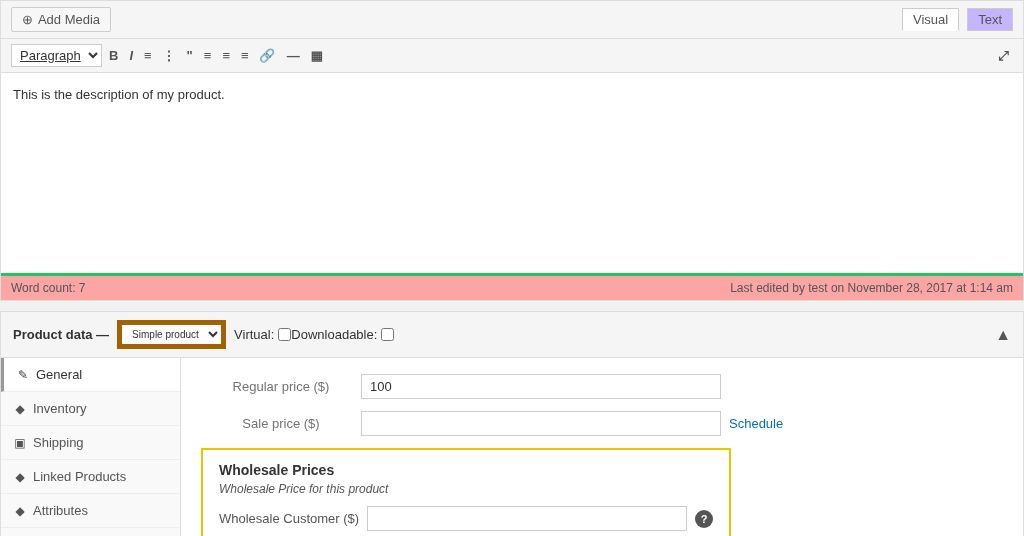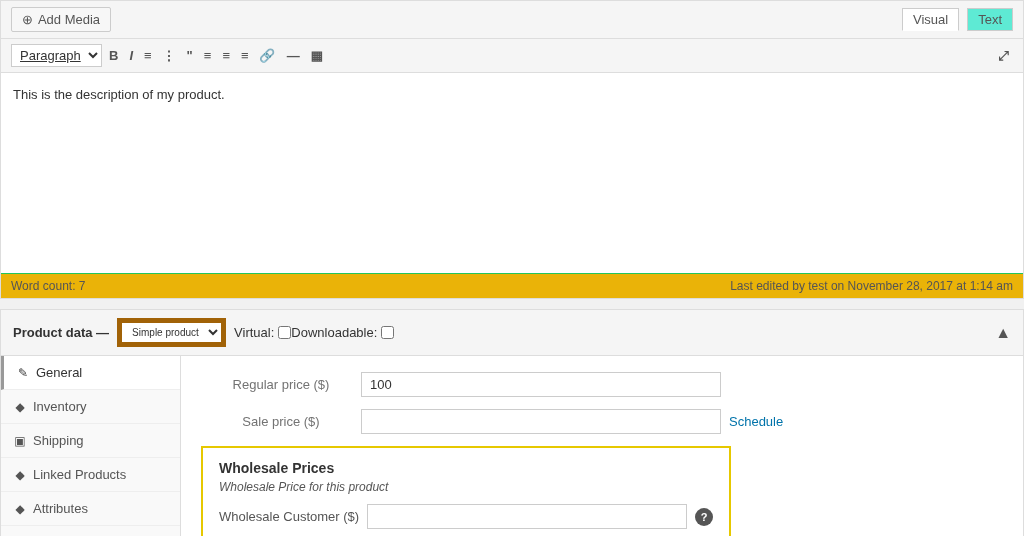--- a/index.html
+++ b/index.html
@@ -34,21 +34,21 @@
     }
 
     .view-tabs {
       display: flex;
       gap: 8px;
     }
 
     .view-tab {
       padding: 3px 10px;
       border: 1px solid #ccc;
-      background: #5eead4;
+      background: #c4b5fd;
       font-size: 13px;
       color: #555;
       cursor: pointer;
     }
 
     .view-tab.active {
       background: #fff;
       border-bottom-color: #fff;
     }
 
@@ -89,22 +89,22 @@
       font-size: 13px;
       color: #333;
       line-height: 1.6;
     }
 
     .editor-footer {
       display: flex;
       justify-content: space-between;
       align-items: center;
       padding: 5px 10px;
-      border-top: 1px solid #22c55e;
-      background: #eab308;
+      border-top: 3px solid #22c55e;
+      background: #fca5a5;
       font-size: 12px;
       color: #555;
       gap: 44px;
     }
 
     
     .product-data-section {
       background: #fff;
       border: 1px solid #ddd;
       margin-top: 10px;

